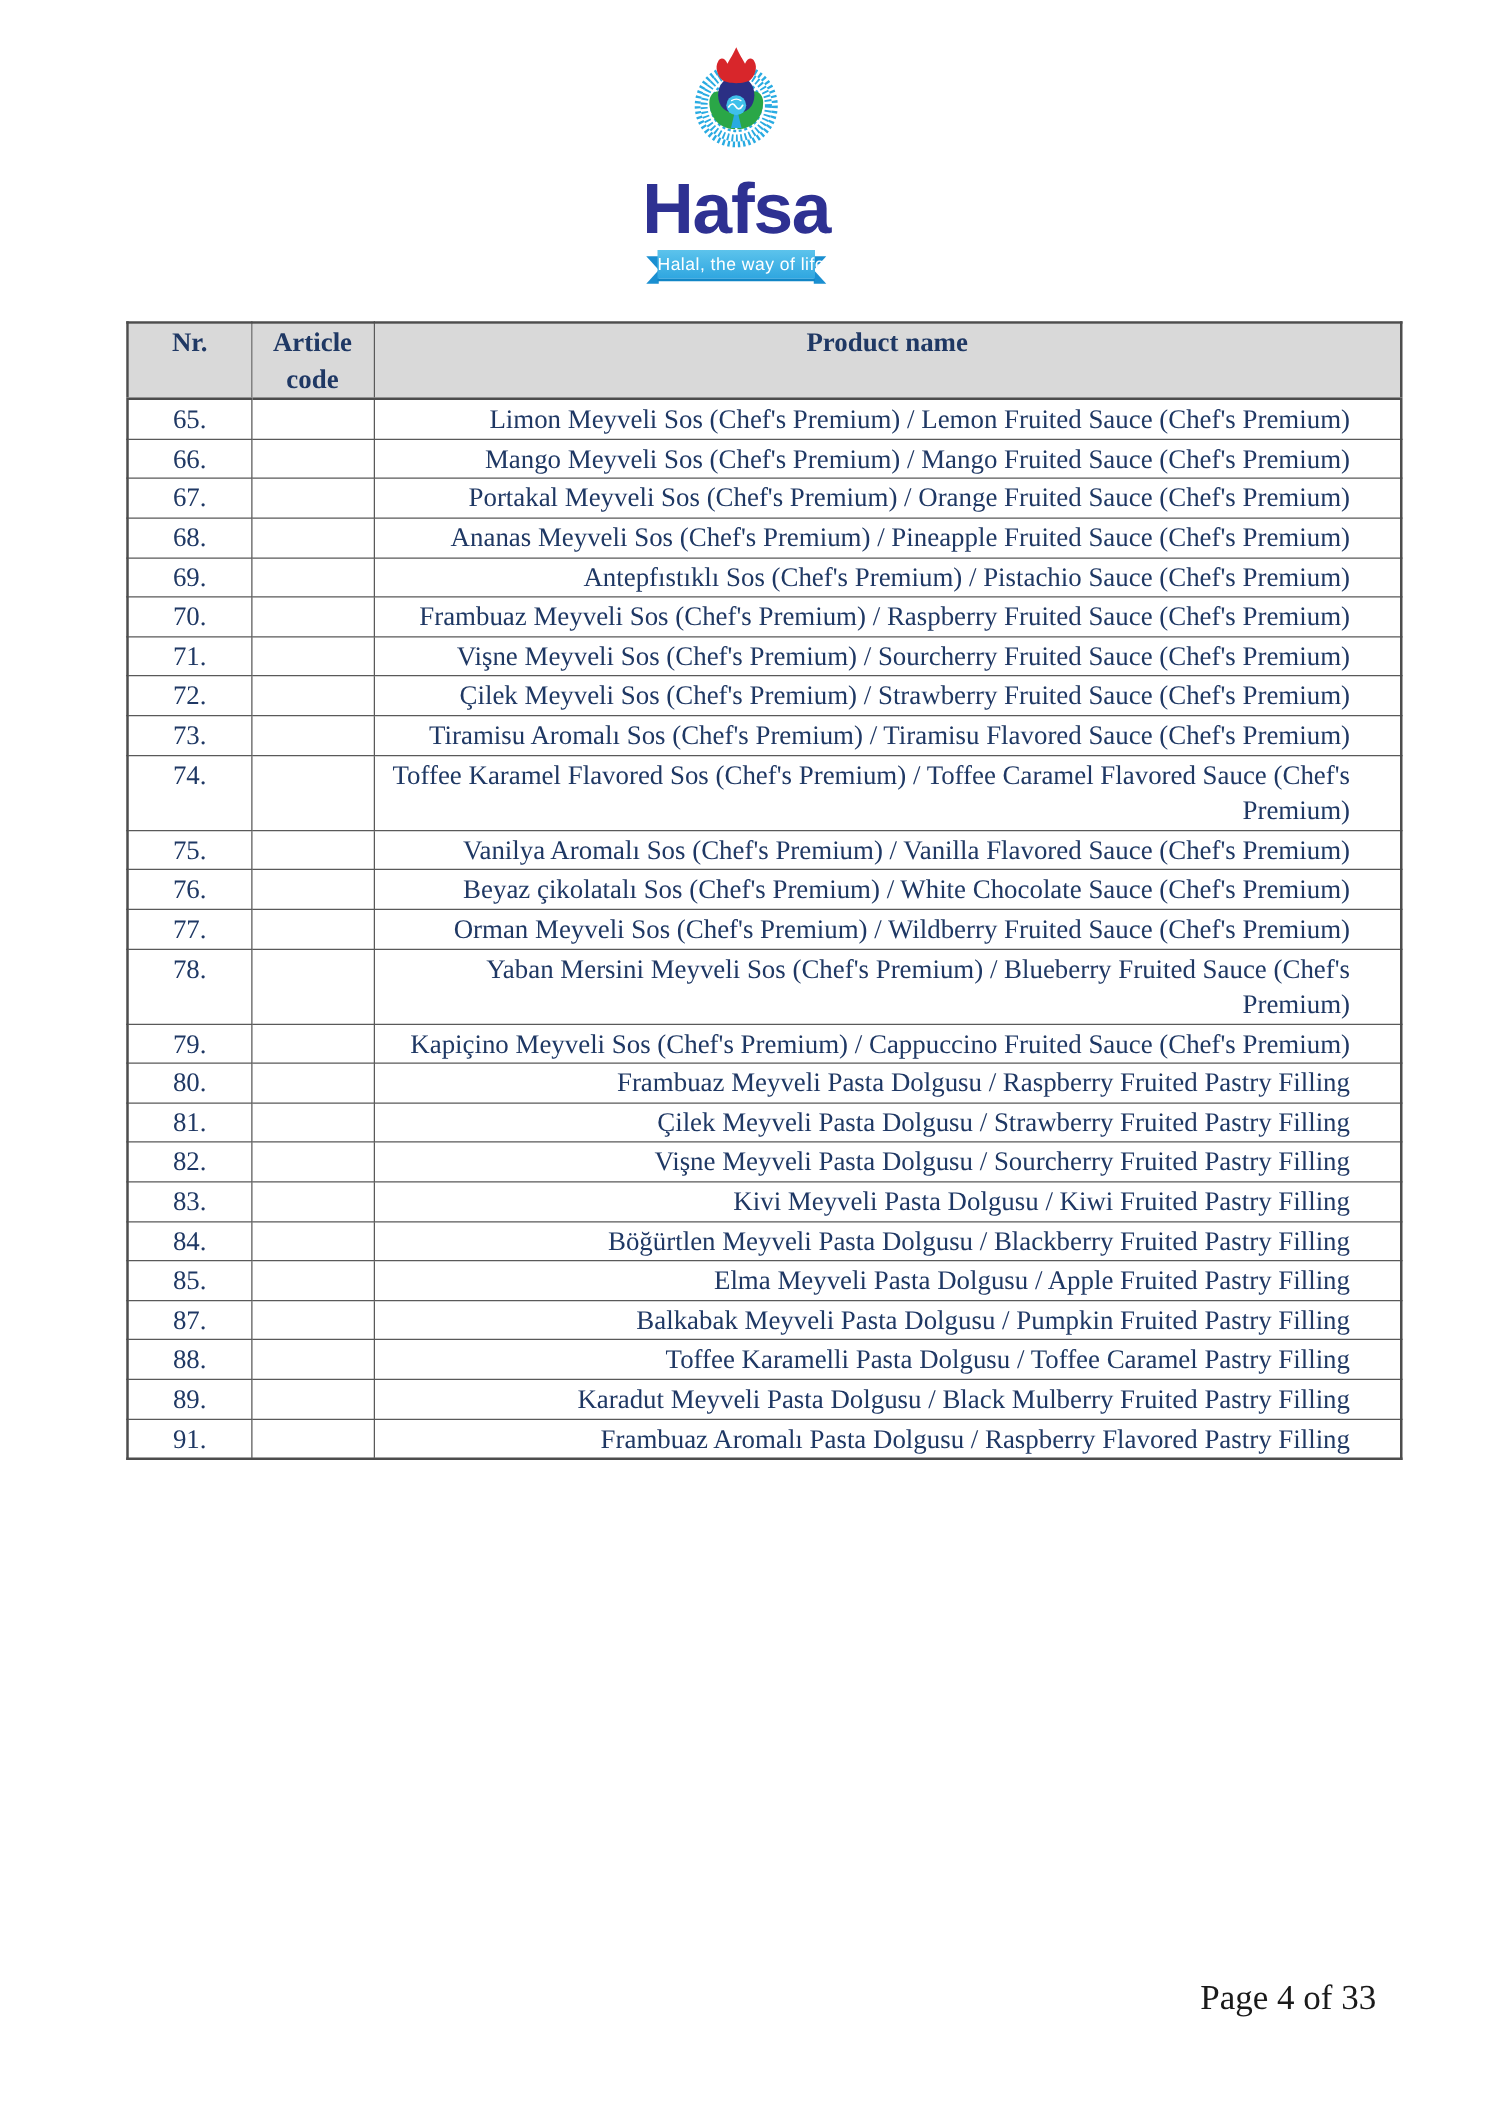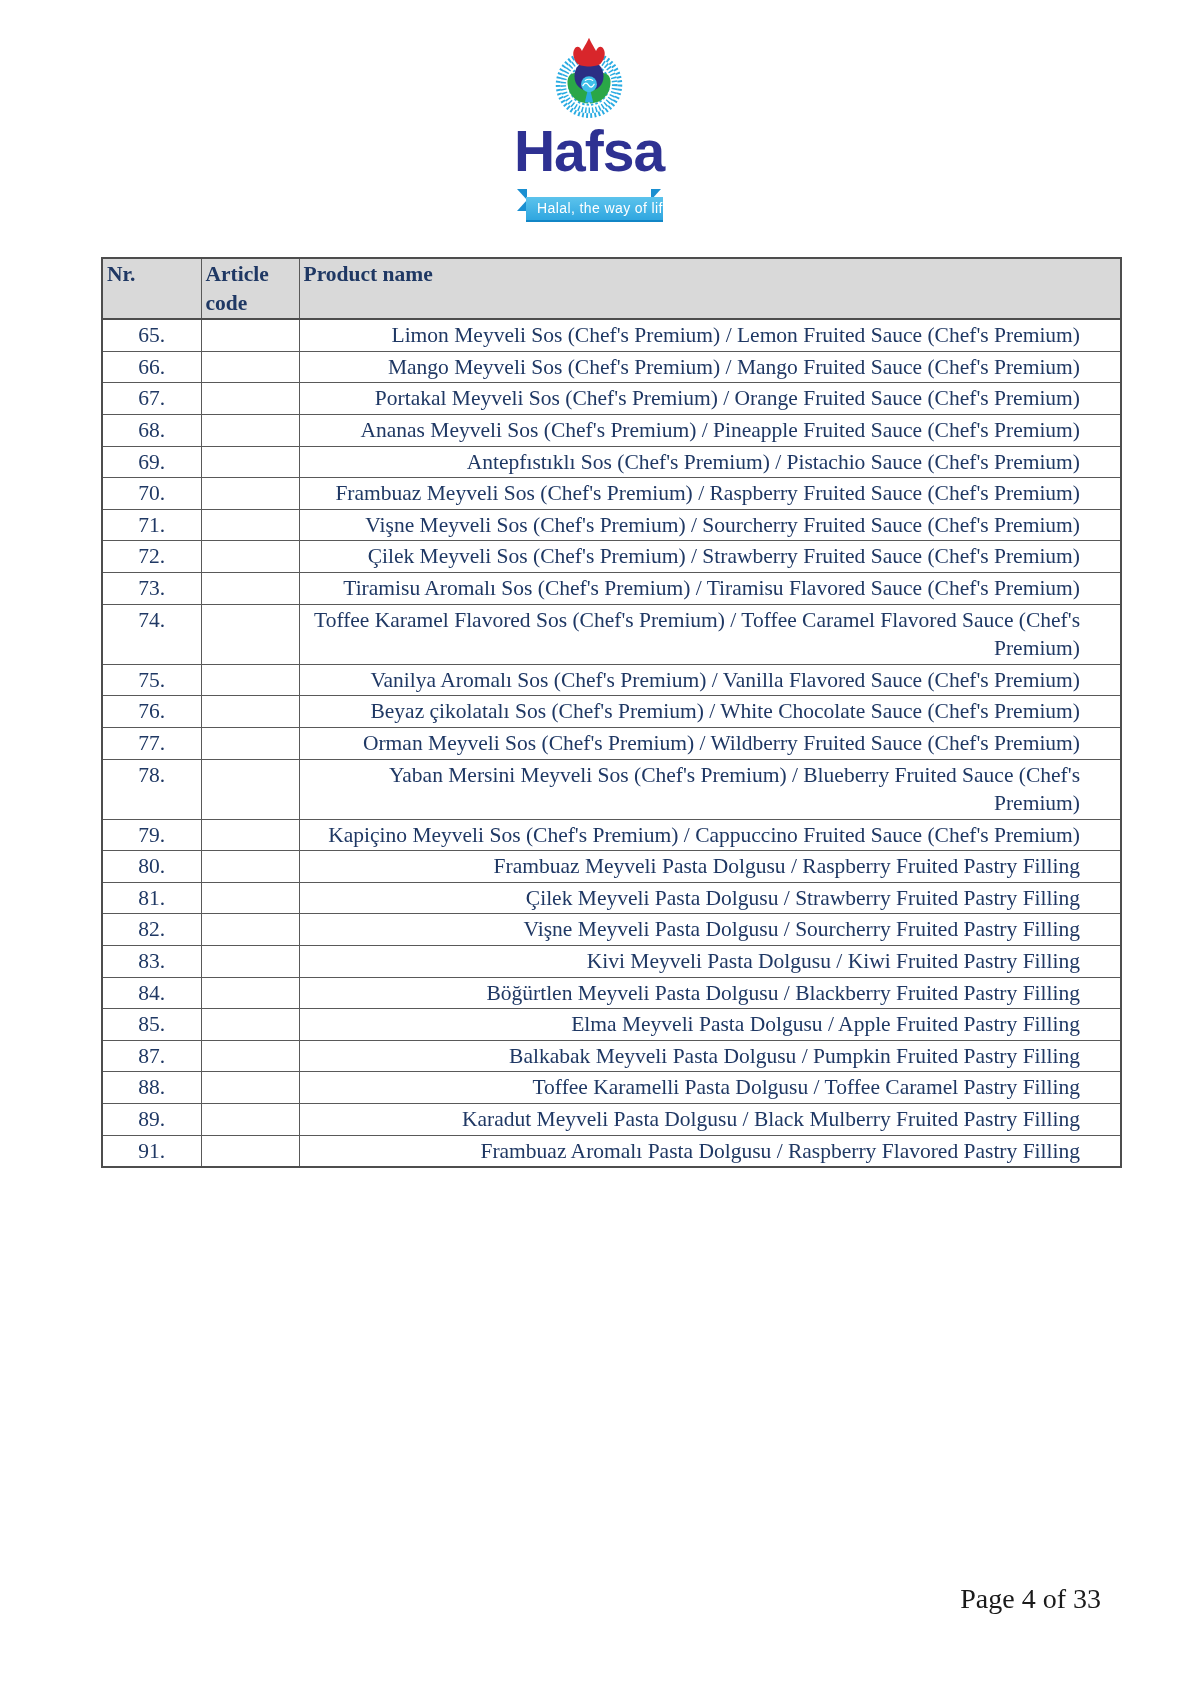--- a/index.html
+++ b/index.html
@@ -13,21 +13,21 @@
 
   
   .logo {
     position:absolute; top:36px; left:589px;
     transform:translateX(-50%);
     width:210px;
     text-align:center;
   }
   .emblem { display:block; margin:0 auto; width:96px; height:88px; }
   .brand {
-    margin-top:1px;
+    margin-top:17px;
     font-family:"Liberation Sans", sans-serif;
     font-weight:bold;
     font-size:57px; line-height:0.92;
     letter-spacing:-1px;
     color:#2e3192;
   }
   .ribbon {
     position:relative;
     margin:7px auto 0 auto;
     width:126px; height:23px;
@@ -39,29 +39,28 @@
     left:-9px;
     border-top:11px solid #1a8fd1; border-bottom:11px solid #1a8fd1;
     border-left:10px solid transparent;
   }
   .ribbon .fold-right {
     right:-9px;
     border-top:11px solid #1a8fd1; border-bottom:11px solid #1a8fd1;
     border-right:10px solid transparent;
   }
   .ribbon .band {
-    position:absolute; left:0; top:13px; width:100%; height:100%;
+    position:absolute; left:0; top:0; width:100%; height:100%;
     background:linear-gradient(#5cc3ec, #2fa6e0);
     border-bottom:2px solid #1186c6;
     color:#ffffff;
     font-family:"Liberation Sans", sans-serif;
     font-size:14px; line-height:22px;
     letter-spacing:0.4px;
     white-space:nowrap;
-    padding-left:11px;
   }
 
   
   table.products {
     position:absolute; left:101px; top:257px;
     width:1019px;
     border-collapse:collapse;
     table-layout:fixed;
     color:#1f3864;
     font-size:21.5px;
@@ -71,21 +70,21 @@
   table.products col.c-code    { width:98px; }
   table.products col.c-product { width:822px; }
   table.products th, table.products td {
     border:1.6px solid #595959;
     vertical-align:top;
     overflow:hidden;
   }
   table.products thead th {
     background:#d9d9d9;
     font-weight:bold;
-    text-align:left;
+    text-align:center;
     padding:1px 4px;
     border-bottom:2px solid #4d4d4d;
   }
   table.products td.nr {
     text-align:center;
     padding:1px 16px;
   }
   table.products td.code { padding:1px 4px; }
   table.products td.product {
     text-align:right;

